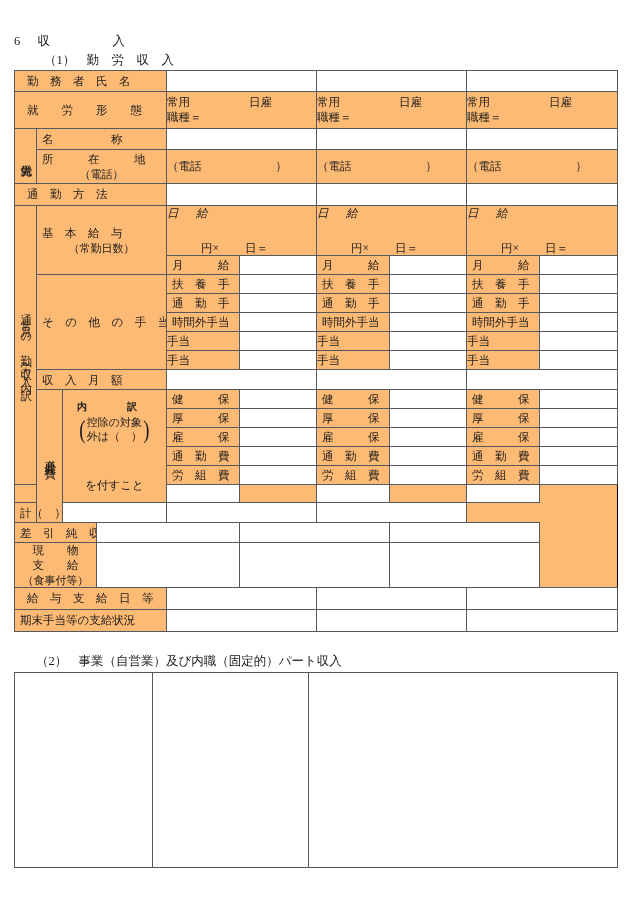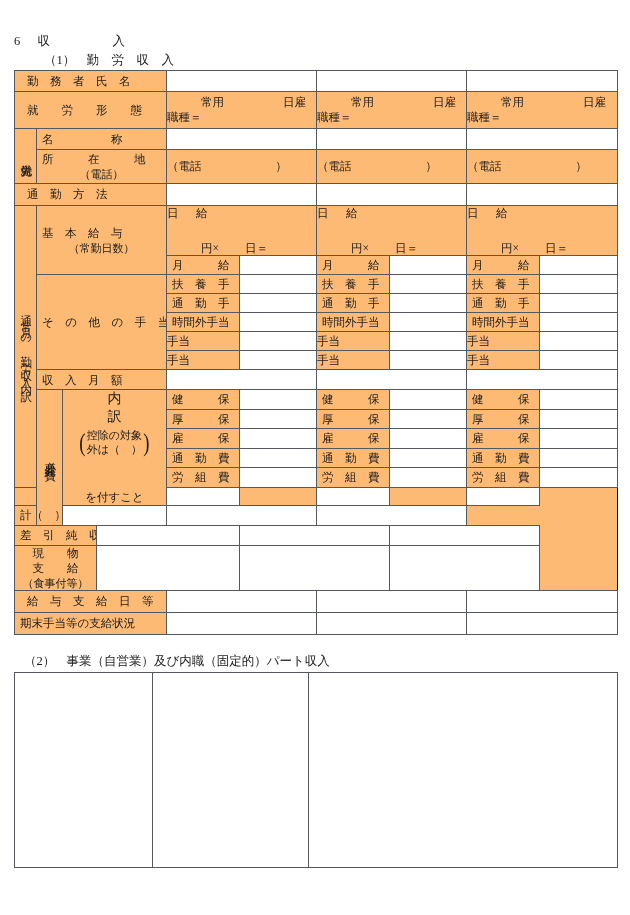--- a/index.html
+++ b/index.html
@@ -20,21 +20,21 @@
 
   
   .sec-title {
     position: absolute;
     font-size: 12.5px;
     letter-spacing: 0;
     white-space: nowrap;
   }
   #sec6 { left: 14px; top: 33px; }
   #sub1 { left: 44px; top: 52px; }
-  #sub2 { left: 24px; top: 653px; }
+  #sub2 { left: 36px; top: 653px; }
 
   
   .tbl {
     position: absolute;
     border-collapse: collapse;
     table-layout: fixed;
     border: 1.6px solid #000;
     background: #fdba74;
   }
   .tbl td {
@@ -79,49 +79,50 @@
   .vert-sp { letter-spacing: 7px; }
   .vert-sp2 { letter-spacing: 3px; }
   .vert-tight { letter-spacing: 0px; }
 
   
   .fld { background: #fff; }
   .txt-r { padding-right: 6px; text-align: left; white-space: nowrap; margin-left: 28px; }
 
   
   .emp-type { padding: 2px 0 2px 6px; }
-  .emp-row1 { display: block; margin-left: 34px; }
+  .emp-row1 { display: block; }
   .emp-row1 .a { display: inline-block; }
   .emp-row1 .b { display: inline-block; margin-left: 56px; }
   .emp-row2 { display: block; }
 
   
   .daily { padding: 2px 0 2px 6px; }
-  .daily .l1 { display: block; letter-spacing: 3px; }
+  .daily .l1 { display: block; letter-spacing: 3px; font-style: italic; }
   .daily .l2 { display: block; padding-left: 34px; margin-top: 20px; }
   .daily .l2 .y { display: inline-block; }
   .daily .l2 .d { display: inline-block; margin-left: 26px; }
 
   
   .tel { padding-left: 6px; text-align: left; }
   .tel .open { display: inline-block; }
   .tel .close { display: inline-block; margin-left: 74px; }
 
   
   .uchiwake {
     text-align: center;
     padding: 3px 0 4px;
     line-height: 1.16;
   }
   .uchiwake .hd {
     display: flex;
     justify-content: space-between;
     padding: 0 14px 2px;
     box-sizing: border-box;
-    font-size: 14px;
+    font-size: 10px;
+    font-weight: bold;
   }
   .paren-box {
     display: flex;
     align-items: center;
     justify-content: center;
     font-size: 11px;
   }
   .paren {
     font-size: 26px;
     line-height: 0.82;

